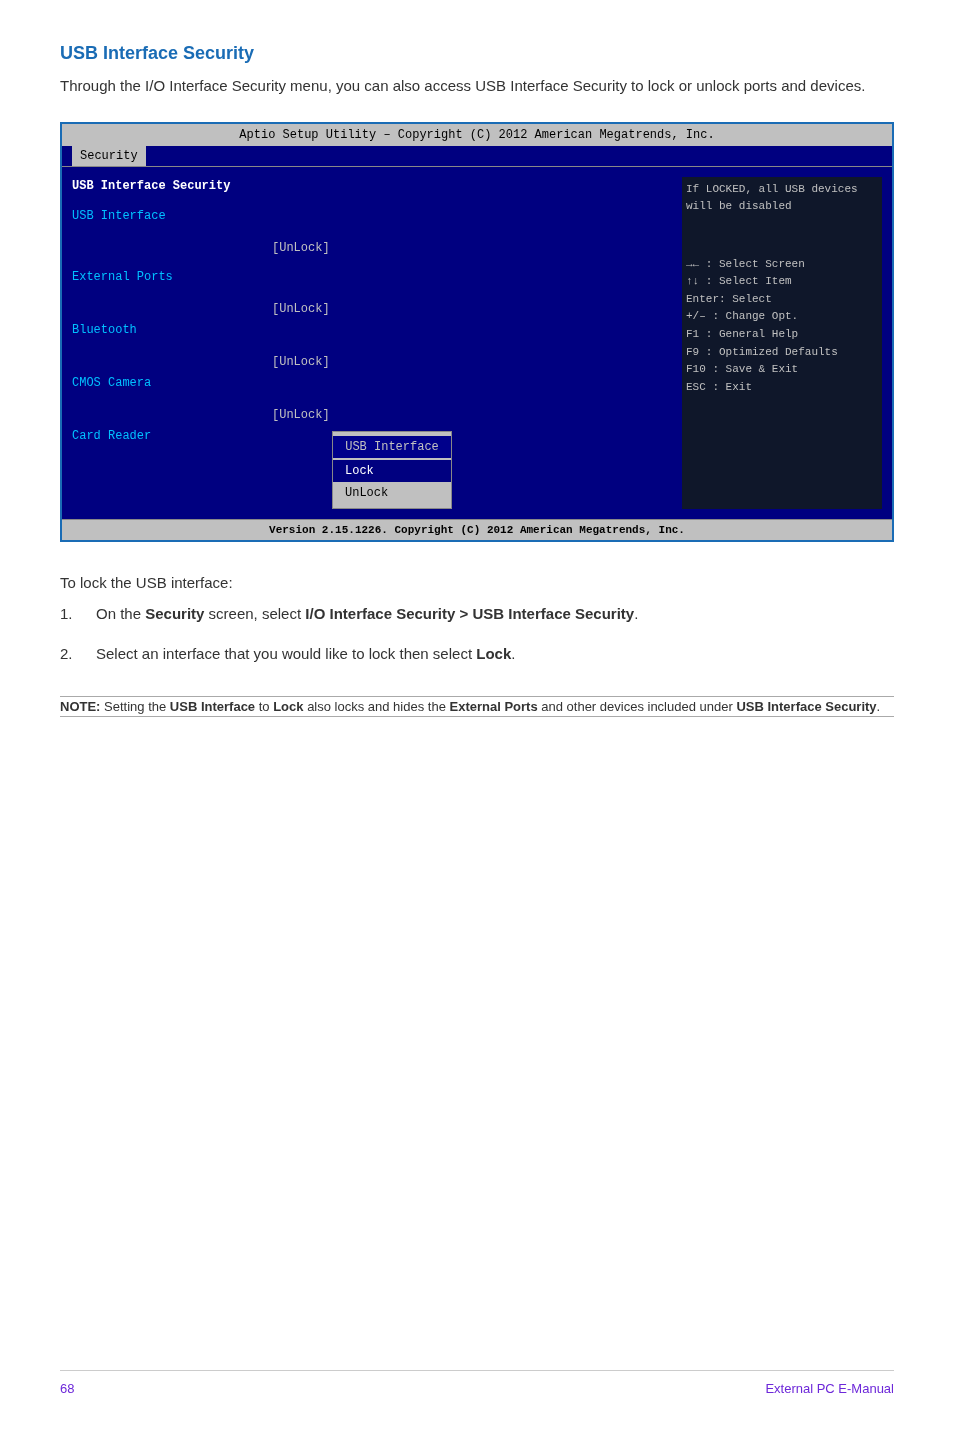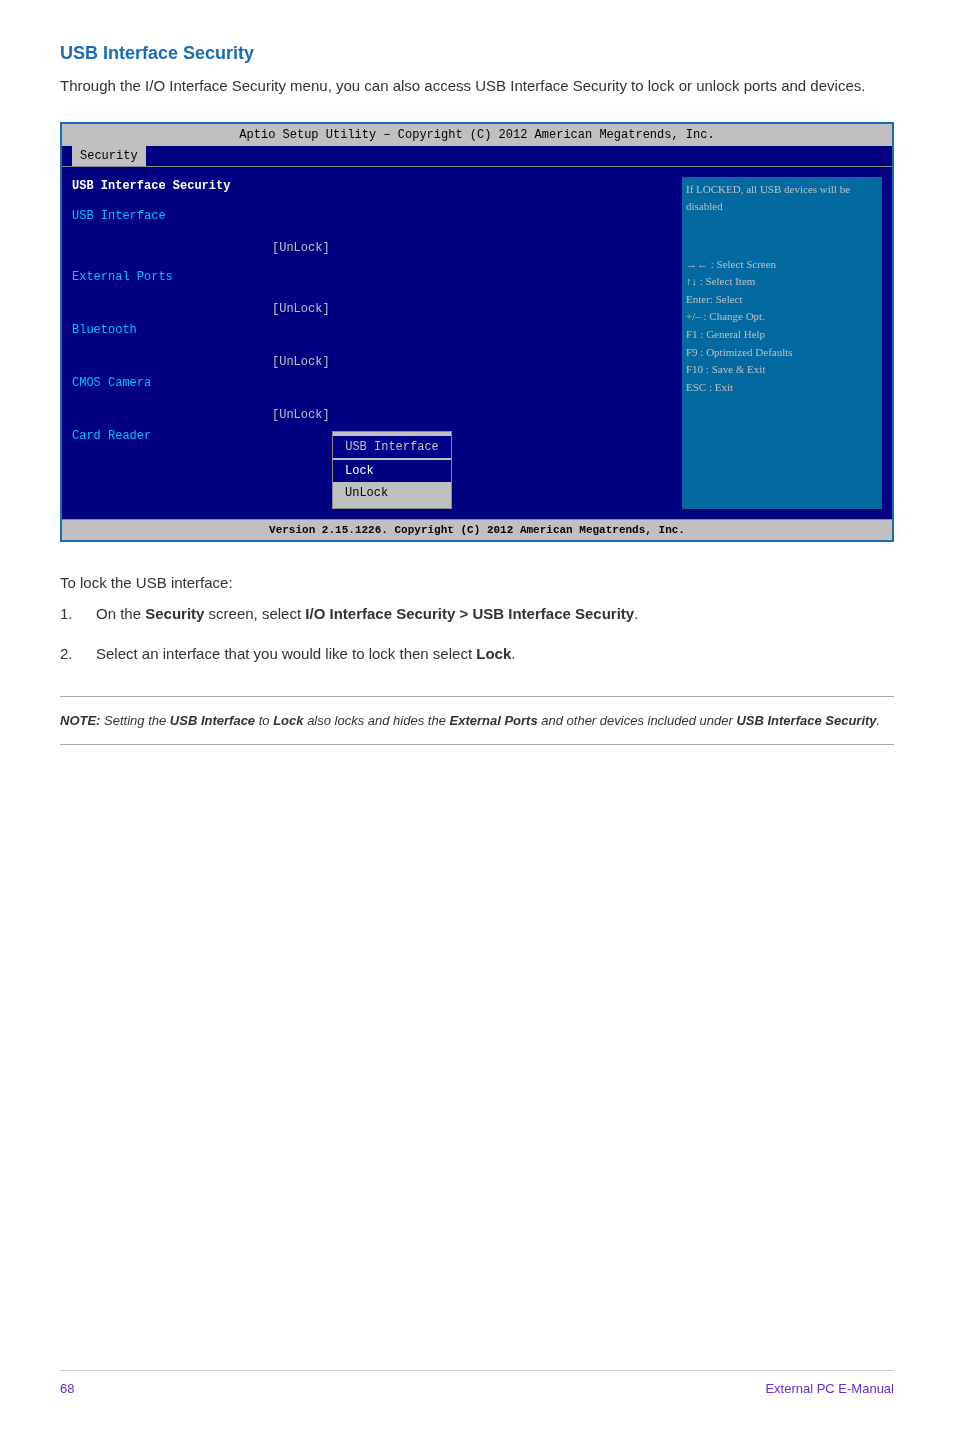--- a/index.html
+++ b/index.html
@@ -59,23 +59,23 @@
       display: flex;
       padding: 10px;
       gap: 10px;
     }
     .bios-left {
       flex: 1;
       min-width: 0;
     }
     .bios-right {
       width: 200px;
-      background: #0369a1;
-      color: #c0c0c0;
-      font-family: Liberation Serif, serif;
+      background: #0f172a;
+      color: #c0c0c0;
+      font-family: Liberation Mono, monospace;
       font-size: 11px;
       padding: 4px;
     }
     .bios-section-title {
       color: #ffffff;
       font-weight: bold;
       margin-bottom: 12px;
       font-size: 12px;
     }
     .bios-hint {
@@ -151,23 +151,22 @@
     .step-num {
       min-width: 24px;
       font-size: 15px;
     }
     .step-text {
       flex: 1;
     }
     .note-box {
       border-top: 1px solid #aaa;
       border-bottom: 1px solid #aaa;
-      padding: 14px 0;
+      padding: 0 0;
       margin-bottom: 30px;
-      font-style: italic;
     }
     .note-text {
       font-size: 13px;
       color: #333;
       line-height: 1.5;
     }
     .page-footer {
       position: absolute;
       bottom: 40px;
       left: 60px;

